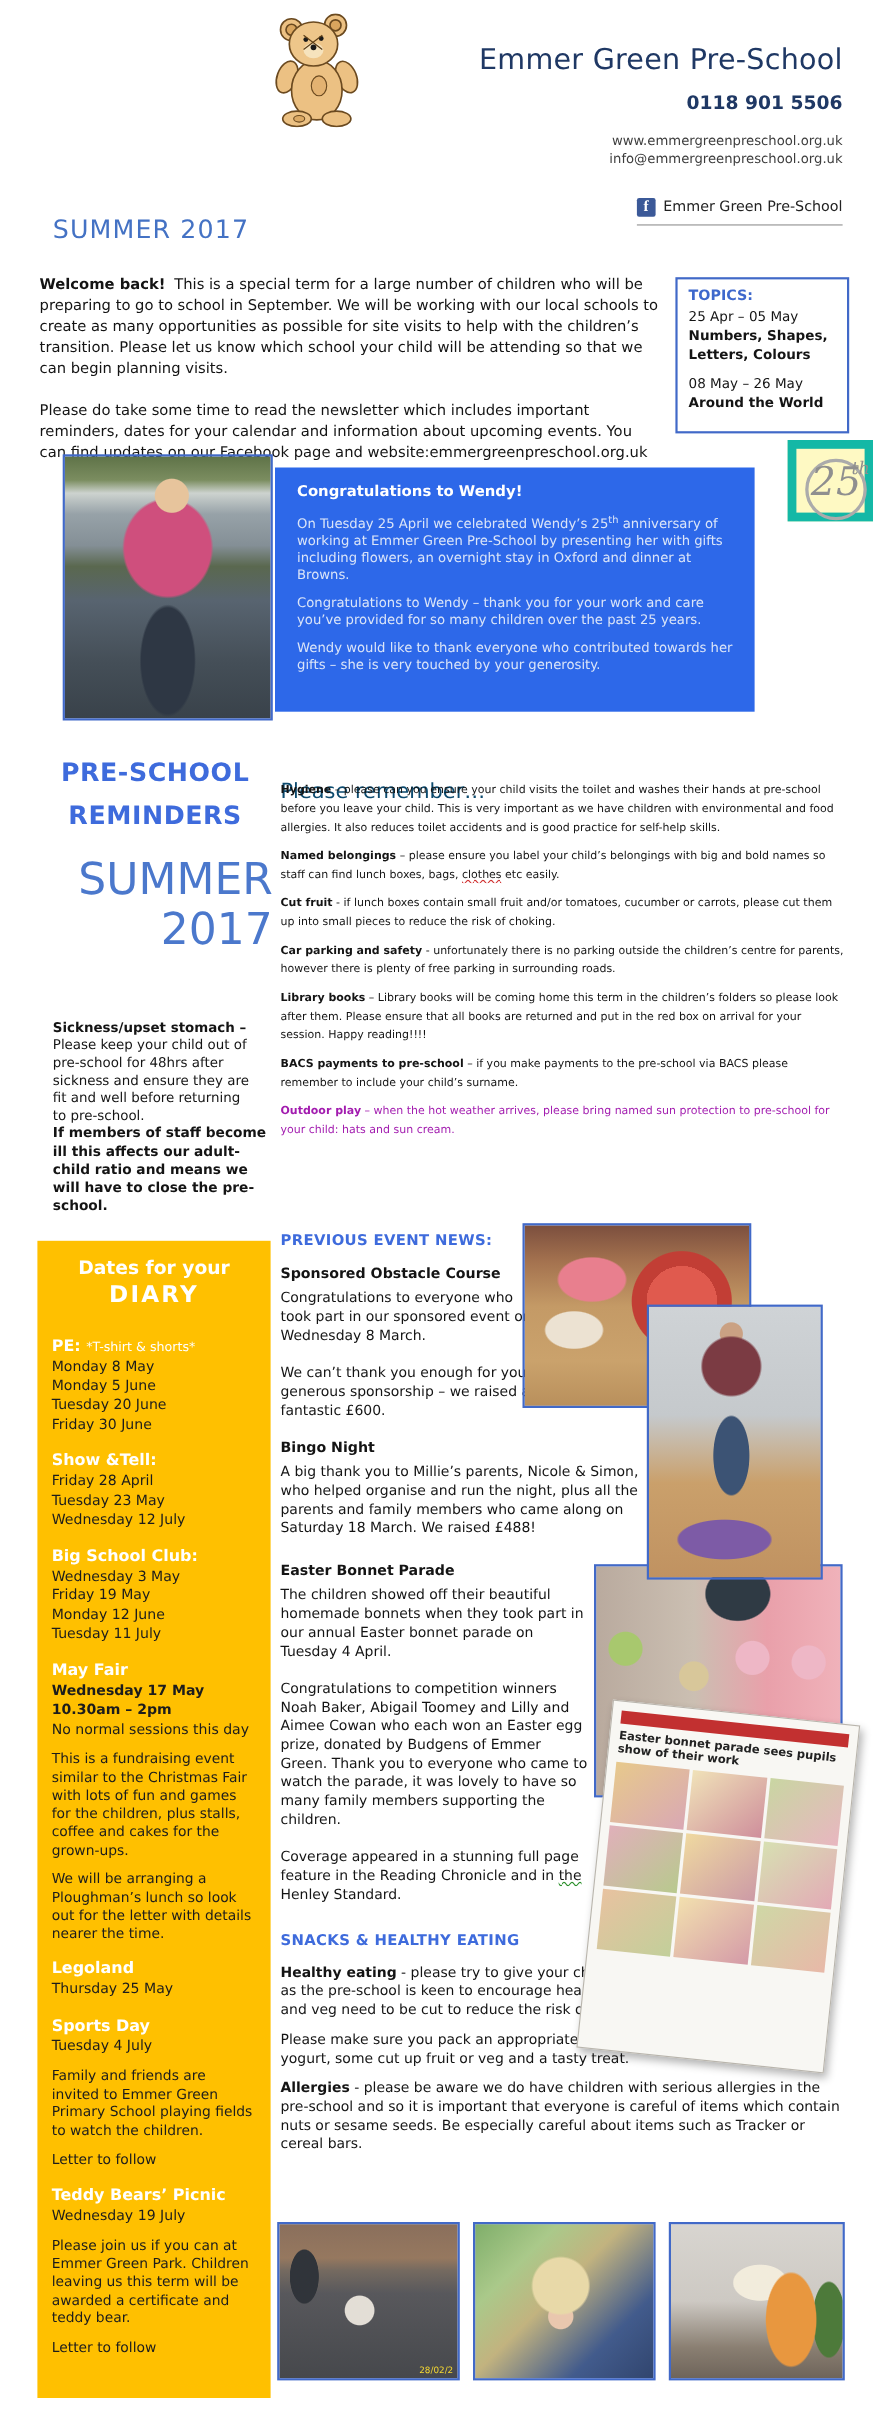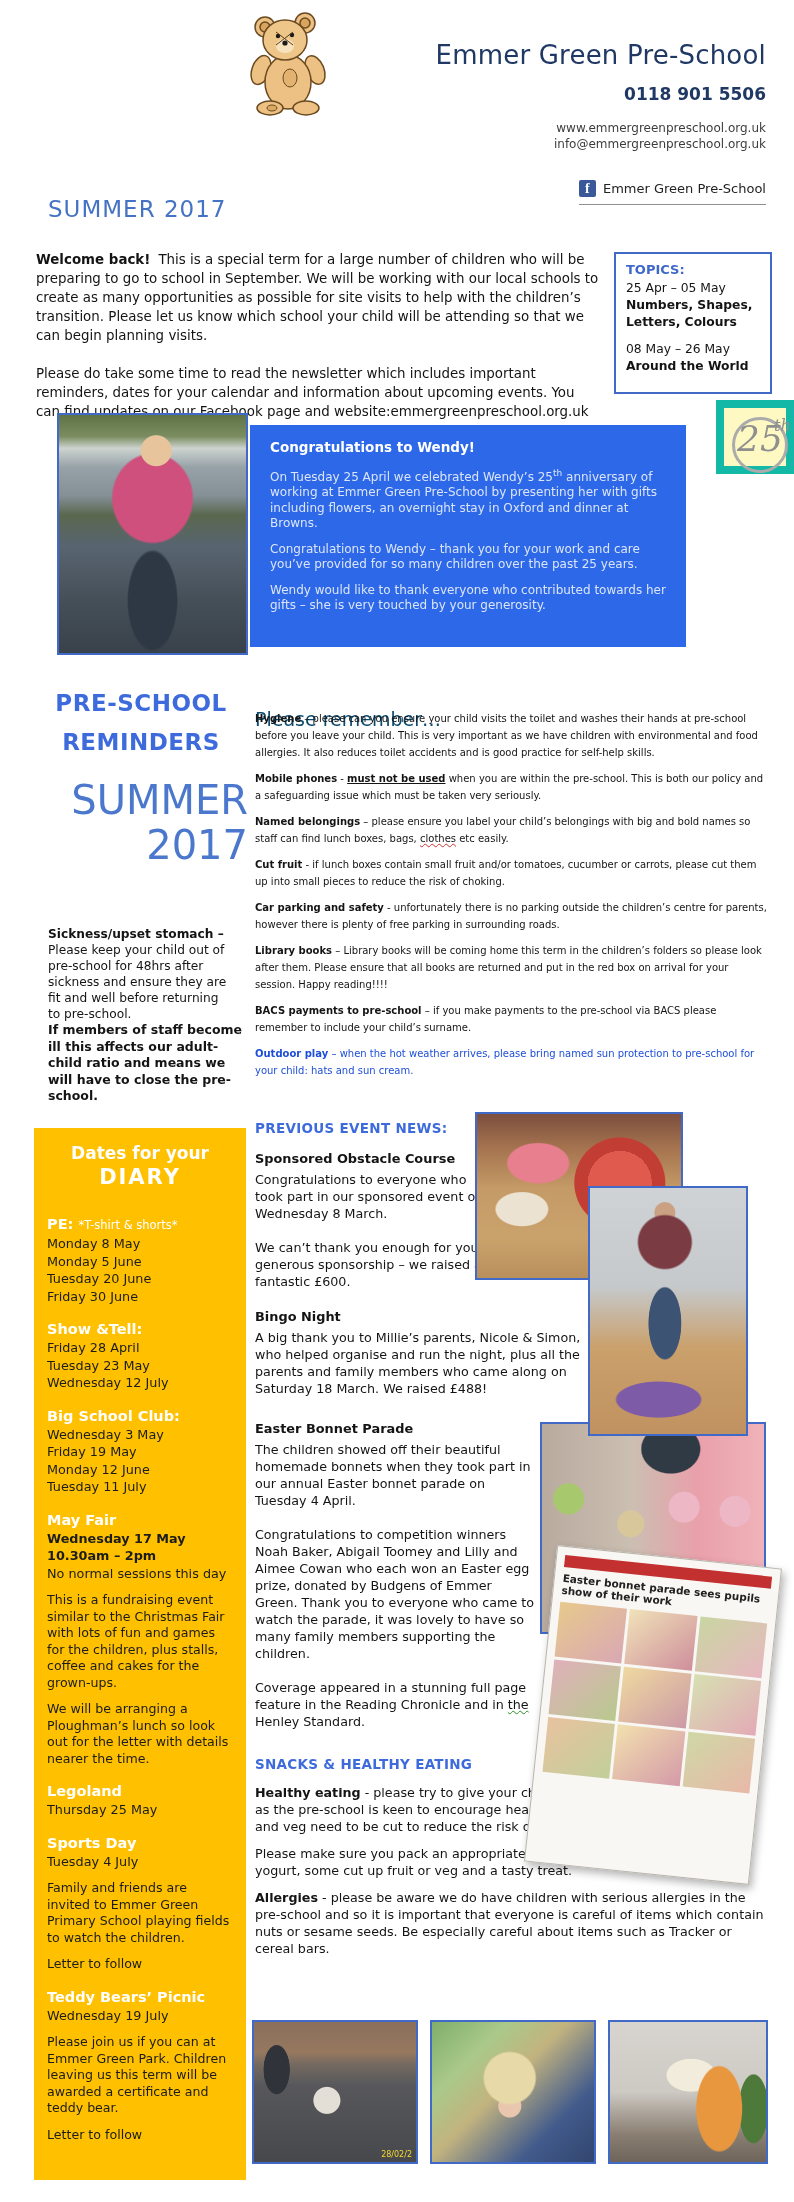--- a/index.html
+++ b/index.html
@@ -102,21 +102,21 @@
   #sickness{left:48px;top:926px;width:186px;font-size:12.2px;line-height:16px;}
   #staff-ill{left:48px;top:1022px;width:194px;font-size:12.5px;line-height:16.5px;font-weight:bold;}
 
   
   #remember-heading{left:255px;top:708px;font-size:19px;color:#0c4a6e;}
   #reminders{left:255px;top:710px;width:512px;font-size:10px;line-height:17px;}
   #reminders p{margin:0 0 9px;}
   .u{text-decoration:underline;}
   .sq-red{text-decoration:underline wavy #d03030 1px;}
   .sq-green{text-decoration:underline wavy #2a8f2a 1px;}
-  .orange{color:#1d4ed8;}
+  .orange{color:#a21caf;}
 
   
   #diary{left:34px;top:1128px;width:212px;height:1052px;background:#ffc000;box-sizing:border-box;
          padding:14px 13px;font-size:12.8px;line-height:17.5px;color:#1c1c1c;}
   .d-title1{color:#fff;font-weight:bold;font-size:17px;line-height:22px;text-align:center;}
   .d-title2{color:#fff;font-weight:bold;font-size:21px;line-height:26px;text-align:center;letter-spacing:2px;}
   .d-head{color:#fff;font-weight:bold;font-size:14.5px;line-height:20px;margin-top:14px;}
   .d-head .note{font-size:11.5px;font-weight:normal;}
   .d-head.first{margin-top:24px;}
   .d-para{margin-top:10px;font-size:12.6px;line-height:16.5px;}
@@ -237,21 +237,20 @@
   </div>
   <div class="abs" id="sickness">
     <b>Sickness/upset stomach –</b>
     <span>Please keep your child out of pre-school for 48hrs after sickness and ensure they are fit and well before returning to pre-school.</span>
   </div>
   <div class="abs" id="staff-ill">If members of staff become ill this affects our adult-child ratio and means we will have to close the pre-school.</div>
 
   <div class="abs" id="remember-heading">Please remember…</div>
   <div class="abs" id="reminders">
     <p><b>Hygiene</b><span> – </span><span>please can you ensure your child visits the toilet and washes their hands at pre-school before you leave your child.  This is very important as we have children with environmental and food allergies.  It also reduces toilet accidents and is good practice for self-help skills.</span></p>
-    <p><b>Mobile phones</b><span> - </span><b class="u">must not be used</b><span> when you are within the pre-school. This is both our policy and a safeguarding issue which must be taken very seriously.</span></p>
     <p><b>Named belongings</b><span> – </span><span>please ensure you label your child’s belongings with big and bold names so staff can find lunch boxes, bags, </span><span class="sq-red">clothes</span><span> etc easily.</span></p>
     <p><b>Cut fruit</b><span> - </span><span>if lunch boxes contain small fruit and/or tomatoes, cucumber or carrots, please cut them up into small pieces to reduce the risk of choking.</span></p>
     <p><b>Car parking and safety</b><span> - </span><span>unfortunately there is no parking outside the children’s centre for parents, however there is plenty of free parking in surrounding roads.</span></p>
     <p><b>Library books</b><span> – </span><span>Library books will be coming home this term in the children’s folders so please look after them. Please ensure that all books are returned and put in the red box on arrival for your session. Happy reading!!!!</span></p>
     <p><b>BACS payments to pre-school</b><span> – </span><span>if you make payments to the pre-school via BACS please remember to include your child’s surname.</span></p>
     <p class="orange"><b>Outdoor play</b><span> – </span><span>when the hot weather arrives, please bring named sun protection to pre-school for your child: hats and sun cream.</span></p>
   </div>
 
   <div class="abs" id="diary">
     <div class="d-title1">Dates for your</div>

